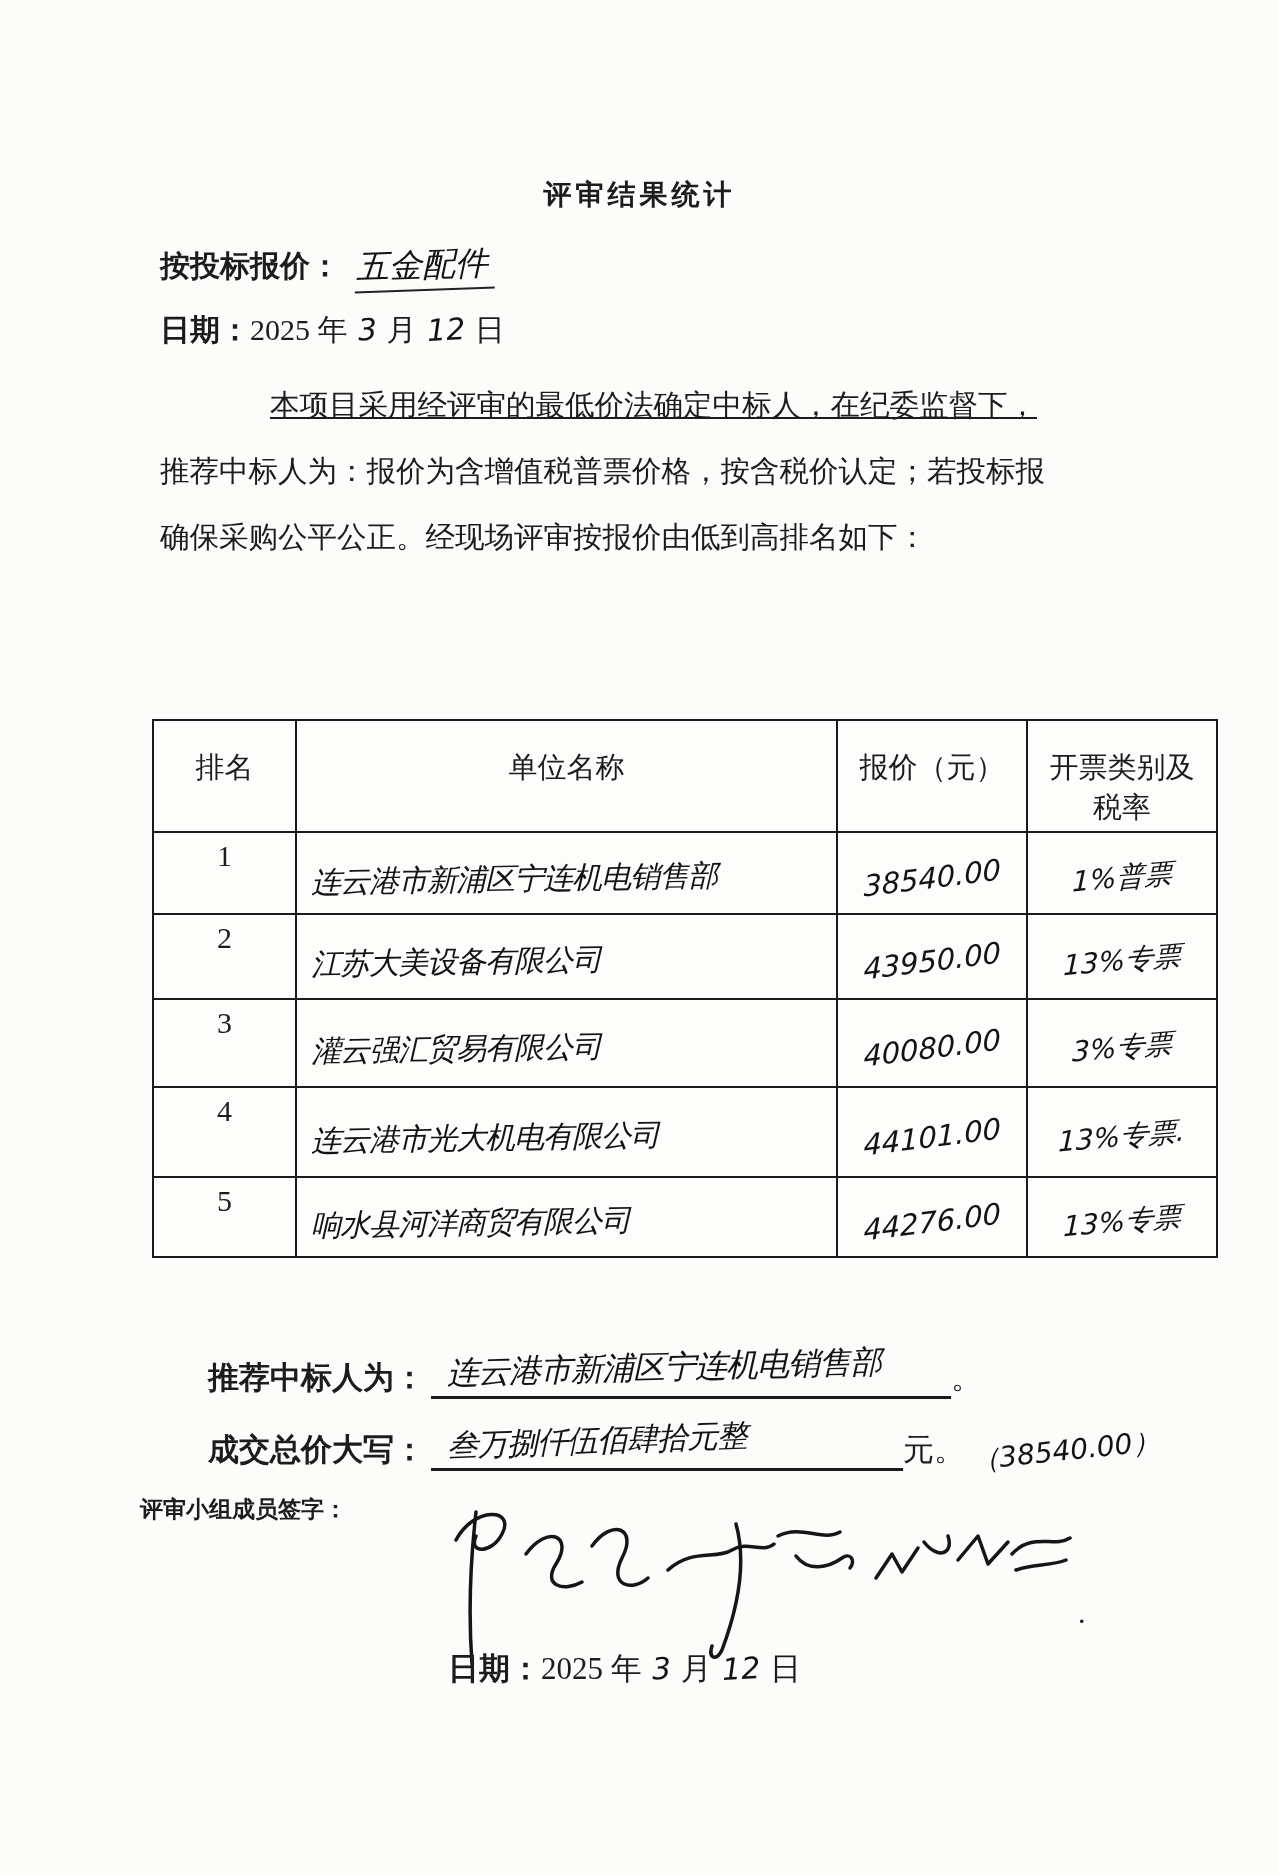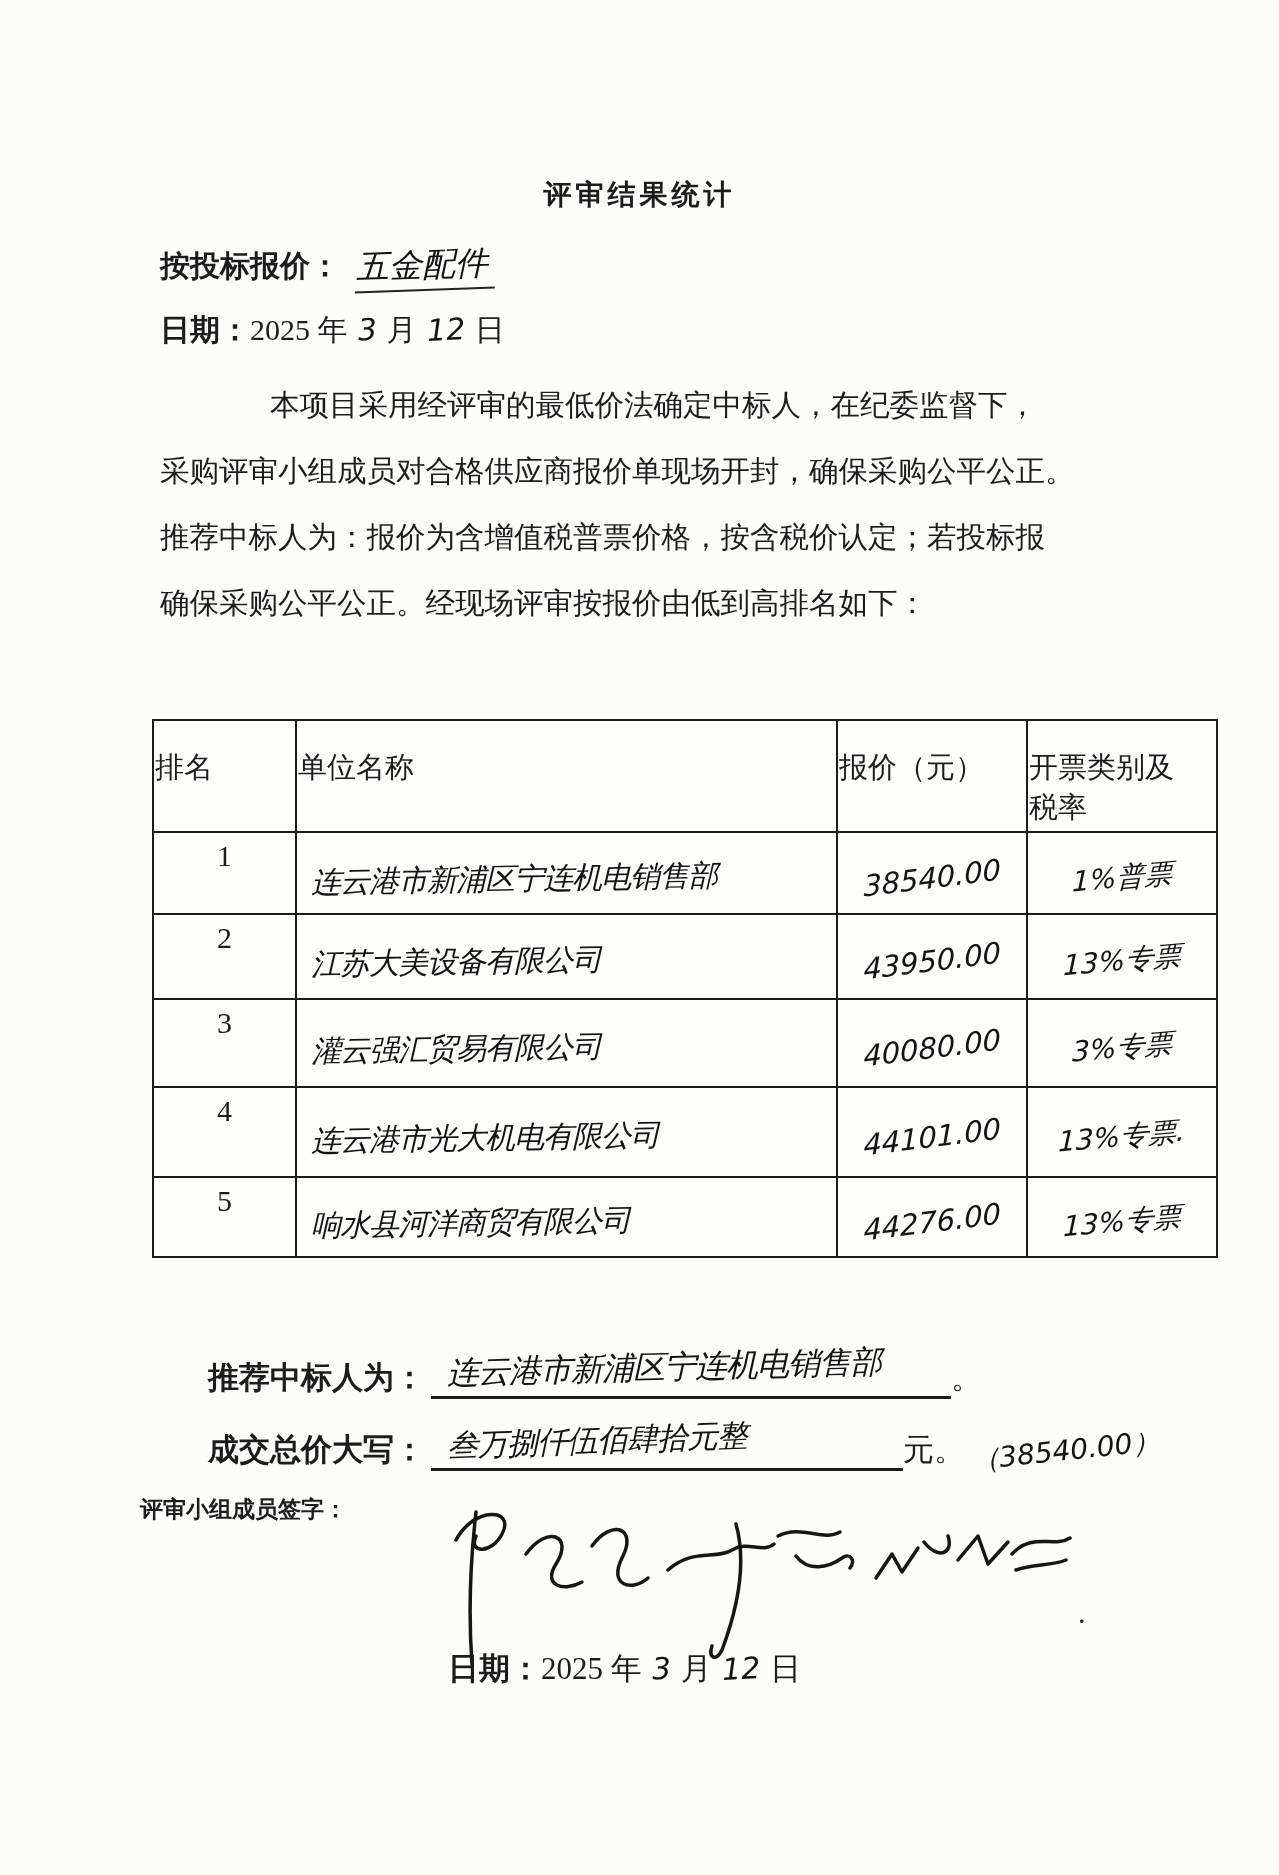--- a/index.html
+++ b/index.html
@@ -22,28 +22,28 @@
     font-style:italic;color:#131313;display:inline-block;
   }
   .hw-project{font-size:33px;margin-left:14px;transform:rotate(-2deg);
     border-bottom:2px solid #222;padding:0 6px 1px 2px;}
   .hw-num{font-size:30px;padding:0 10px;transform:rotate(-3deg);}
   .paragraph{
     position:absolute;top:372px;left:160px;width:900px;
     font-size:29.5px;line-height:66px;
   }
   .paragraph .p-line{white-space:nowrap;}
-  .paragraph .indent{text-indent:110px;}
+  .paragraph .indent{text-indent:110px;text-decoration:underline;}
   table.bid-table{
     position:absolute;top:719px;left:152px;width:1048px;
     border-collapse:collapse;table-layout:fixed;font-size:29px;background:#fdfdfc;
   }
   .bid-table th,.bid-table td{border:2px solid #1b1b1b;font-weight:400;}
   .bid-table thead tr{height:112px;}
-  .bid-table th{vertical-align:top;padding-top:26px;text-align:left;line-height:40px;}
+  .bid-table th{vertical-align:top;padding-top:26px;text-align:center;line-height:40px;}
   .col-rank{width:139px;}
   .col-company{width:537px;}
   .col-price{width:186px;margin-left:25px;}
   .col-tax{width:186px;}
   td.cell-rank{vertical-align:top;padding-top:6px;text-align:center;font-size:30px;}
   td.cell-company{vertical-align:middle;padding:16px 4px 4px 14px;}
   td.cell-price,td.cell-tax{vertical-align:middle;text-align:center;padding-top:10px;}
   .hw-company{font-size:30px;transform:rotate(-1deg);letter-spacing:-1px;white-space:nowrap;}
   .hw-price{font-size:29px;transform:rotate(-7deg) skewX(-6deg);}
   .hw-tax{font-size:28px;transform:rotate(-5deg) skewX(-6deg);}
@@ -74,21 +74,20 @@
   <div class="line project-line">
     <span class="lbl">按投标报价：</span><span class="hw hw-project">五金配件</span>
   </div>
 
   <div class="line date-line">
     <span class="lbl">日期：</span><span>2025 年</span><span class="hw hw-num">3</span><span>月</span><span class="hw hw-num">12</span><span>日</span>
   </div>
 
   <div class="paragraph">
     <div class="p-line indent">本项目采用经评审的最低价法确定中标人，在纪委监督下，</div>
-    <div class="p-line">采购评审小组成员对合格供应商报价单现场开封，确保采购公平公正。</div>
     <div class="p-line">推荐中标人为：报价为含增值税普票价格，按含税价认定；若投标报</div>
     <div class="p-line">确保采购公平公正。经现场评审按报价由低到高排名如下：</div>
   </div>
 
   <table class="bid-table">
     <thead>
       <tr>
         <th class="col-rank">排名</th>
         <th class="col-company">单位名称</th>
         <th class="col-price">报价（元）</th>

